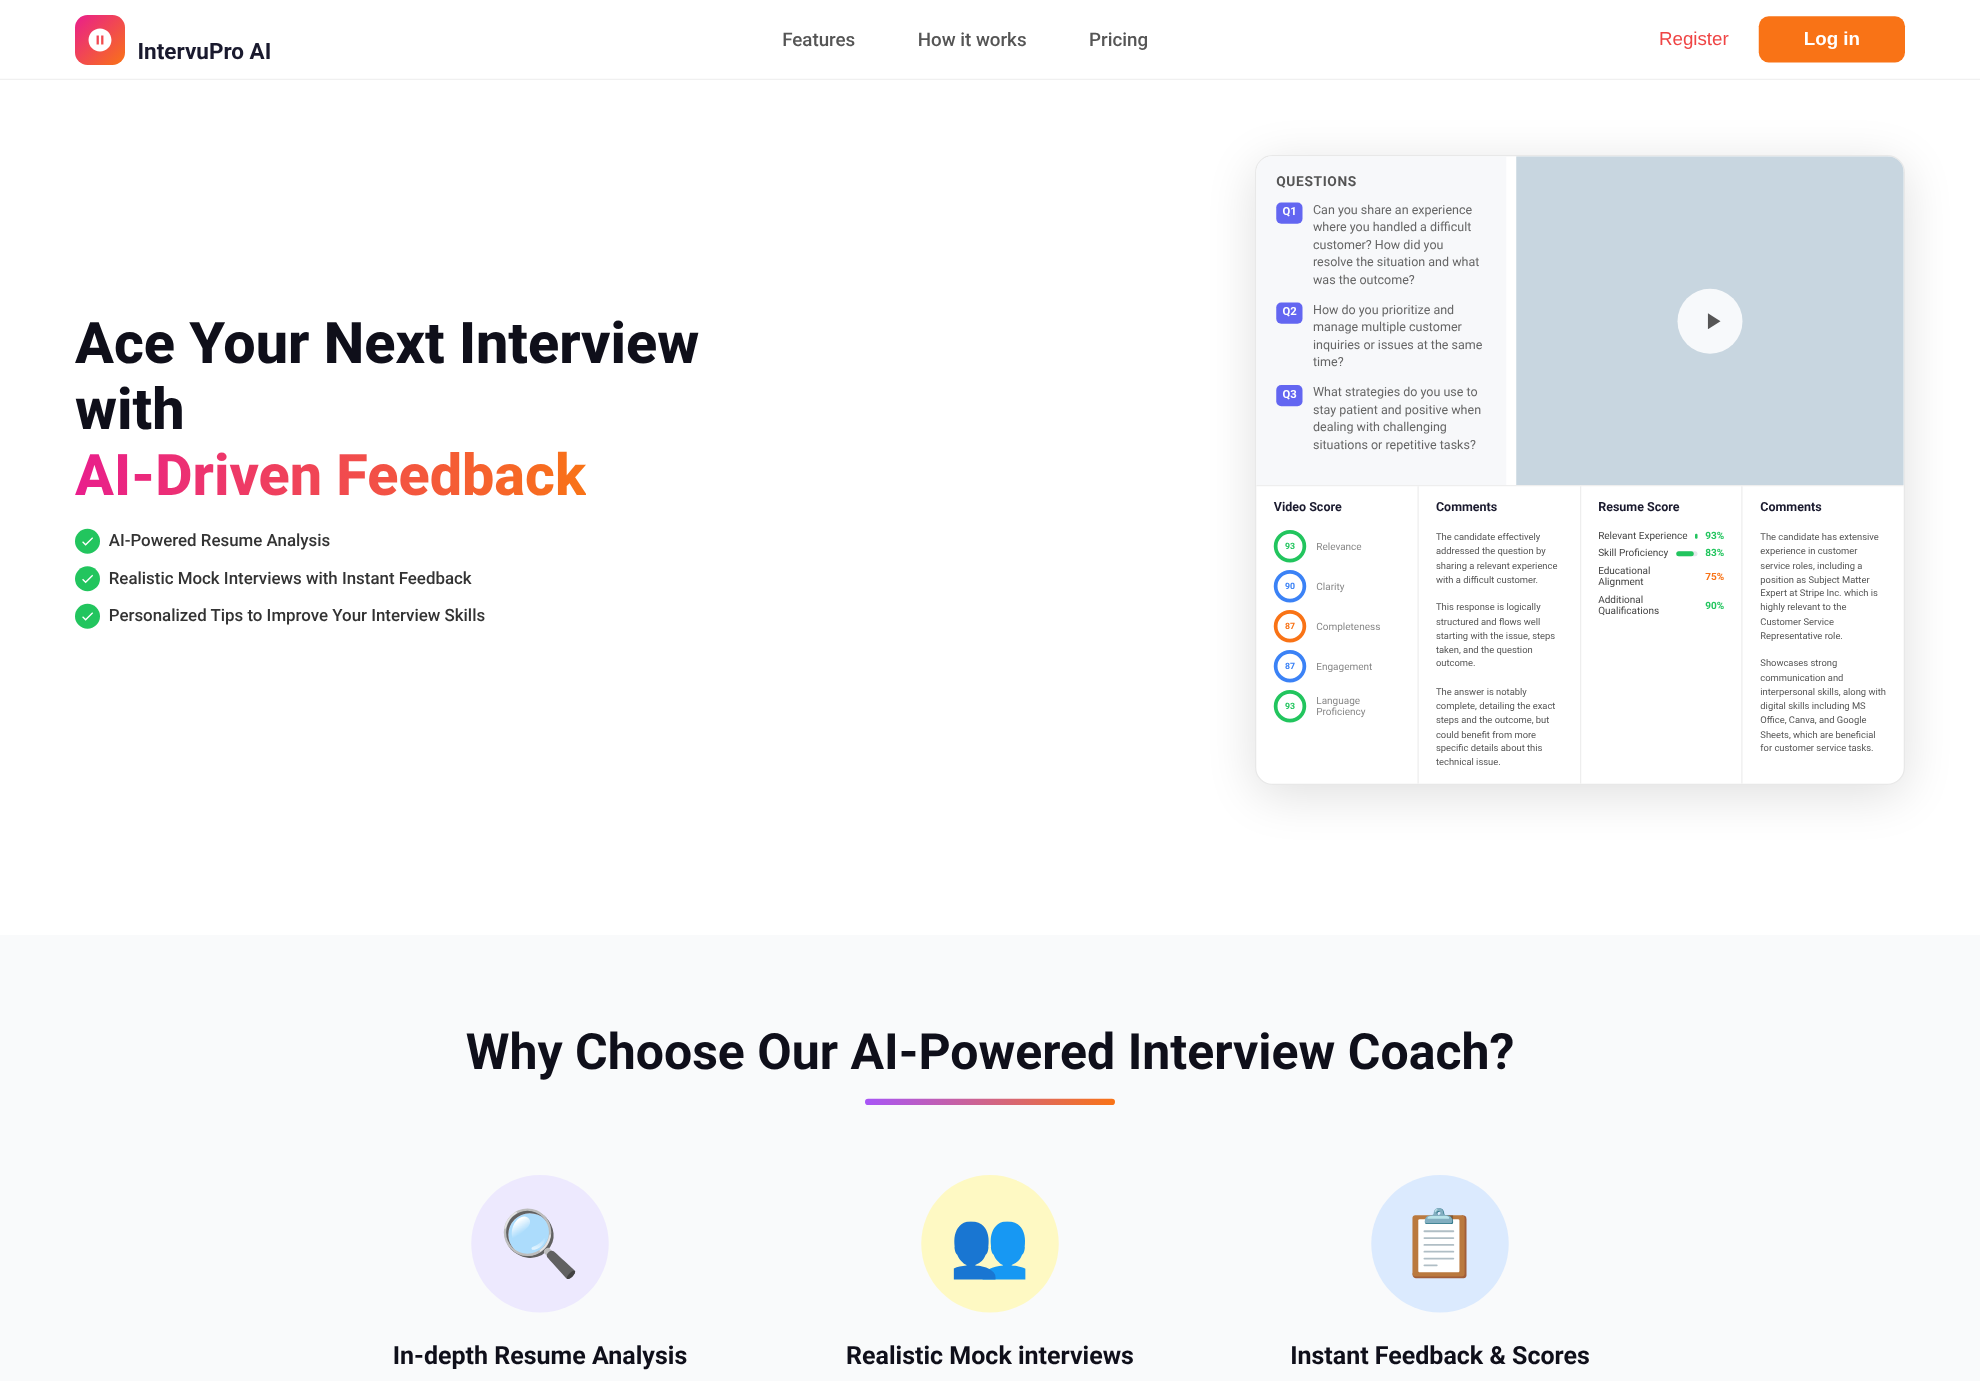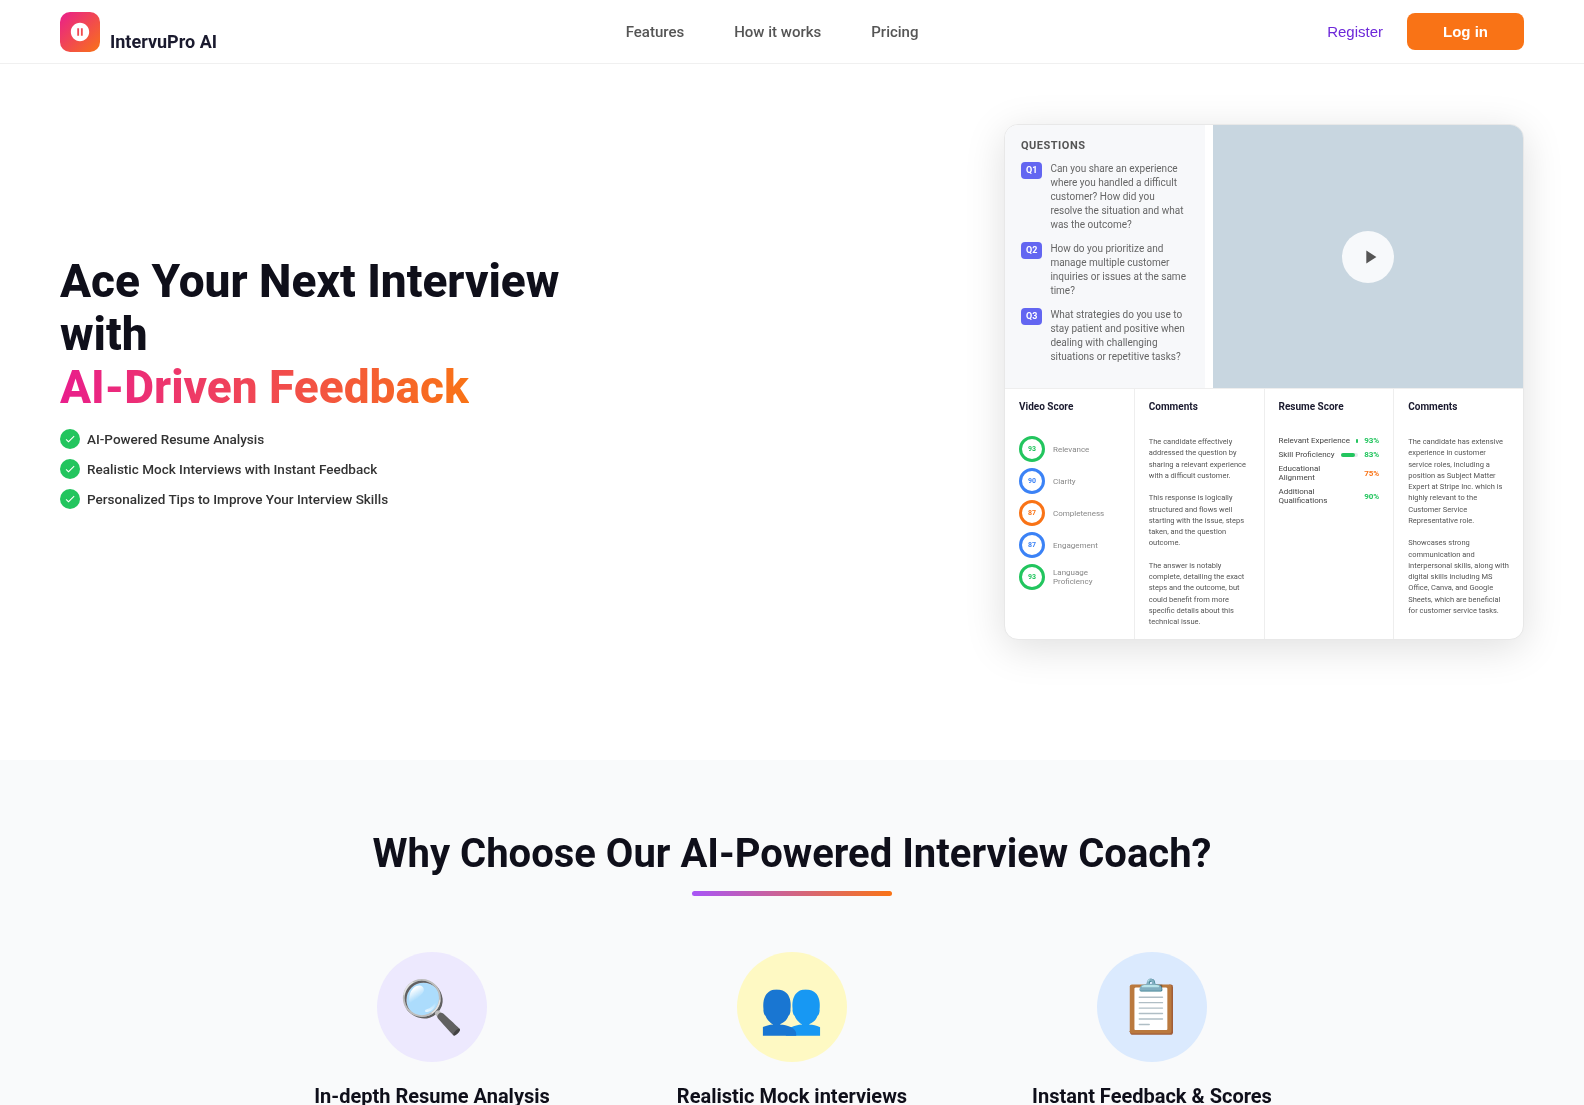--- a/index.html
+++ b/index.html
@@ -15,21 +15,21 @@
     .logo-icon {
       width: 40px; height: 40px; border-radius: 10px;
       background: linear-gradient(135deg, #e91e8c, #f97316);
       display: flex; align-items: center; justify-content: center;
     }
     .logo-icon svg { width: 22px; height: 22px; fill: #fff; }
     .logo-text { font-size: 18px; font-weight: 700; color: #1a1a2e; }
     .nav-links { display: flex; gap: 50px; }
     .nav-links a { text-decoration: none; color: #555; font-size: 15px; font-weight: 500; }
     .nav-actions { display: flex; align-items: center; gap: 24px; }
-    .btn-register { background: none; border: none; font-size: 15px; font-weight: 500; color: #6d28d9; cursor: pointer; }
+    .btn-register { background: none; border: none; font-size: 15px; font-weight: 500; color: #ef4444; cursor: pointer; }
     .btn-login {
       background: #f97316; color: #fff; border: none; border-radius: 8px;
       padding: 10px 36px; font-size: 15px; font-weight: 600; cursor: pointer;
     }
 
     
     .hero {
       display: flex; align-items: center; justify-content: space-between;
       padding: 60px 60px 40px 60px; min-height: 420px;
     }
@@ -62,21 +62,21 @@
     .sc-q-num { background: #6366f1; color: #fff; border-radius: 4px; padding: 2px 5px; font-size: 9px; font-weight: 700; flex-shrink: 0; }
     .sc-video { flex: 1; background: #c8d6e0; display: flex; align-items: center; justify-content: center; min-height: 140px; position: relative; }
     .play-btn {
       width: 52px; height: 52px; border-radius: 50%; background: rgba(255,255,255,0.85);
       display: flex; align-items: center; justify-content: center;
     }
     .play-btn svg { width: 22px; height: 22px; fill: #555; margin-left: 3px; }
     .sc-bottom { display: flex; border-top: 1px solid #eee; }
     .sc-section { flex: 1; padding: 12px 14px; border-right: 1px solid #eee; }
     .sc-section:last-child { border-right: none; }
-    .sc-section-title { font-size: 10px; font-weight: 700; color: #1a1a2e; margin-bottom: 24px; }
+    .sc-section-title { font-size: 10px; font-weight: 700; color: #1a1a2e; margin-bottom: 12px; }
     .sc-metric-row { display: flex; align-items: center; gap: 8px; margin-bottom: 6px; }
     .sc-donut { width: 26px; height: 26px; border-radius: 50%; display: flex; align-items: center; justify-content: center; font-size: 7px; font-weight: 700; color: #fff; flex-shrink: 0; }
     .sc-donut.green { background: conic-gradient(#22c55e 0% 93%, #e5e7eb 93% 100%); color: #22c55e; background: none; border: 3px solid #22c55e; }
     .sc-donut.blue { background: none; border: 3px solid #3b82f6; color: #3b82f6; }
     .sc-donut.orange { background: none; border: 3px solid #f97316; color: #f97316; }
     .sc-donut-val { font-size: 7px; font-weight: 700; }
     .sc-donut-label { font-size: 8px; color: #888; }
     .sc-comments { font-size: 7.5px; color: #555; line-height: 1.5; }
     .sc-score-row { display: flex; justify-content: space-between; align-items: center; margin-bottom: 5px; font-size: 8px; color: #444; }
     .sc-score-val { font-weight: 700; color: #22c55e; }

